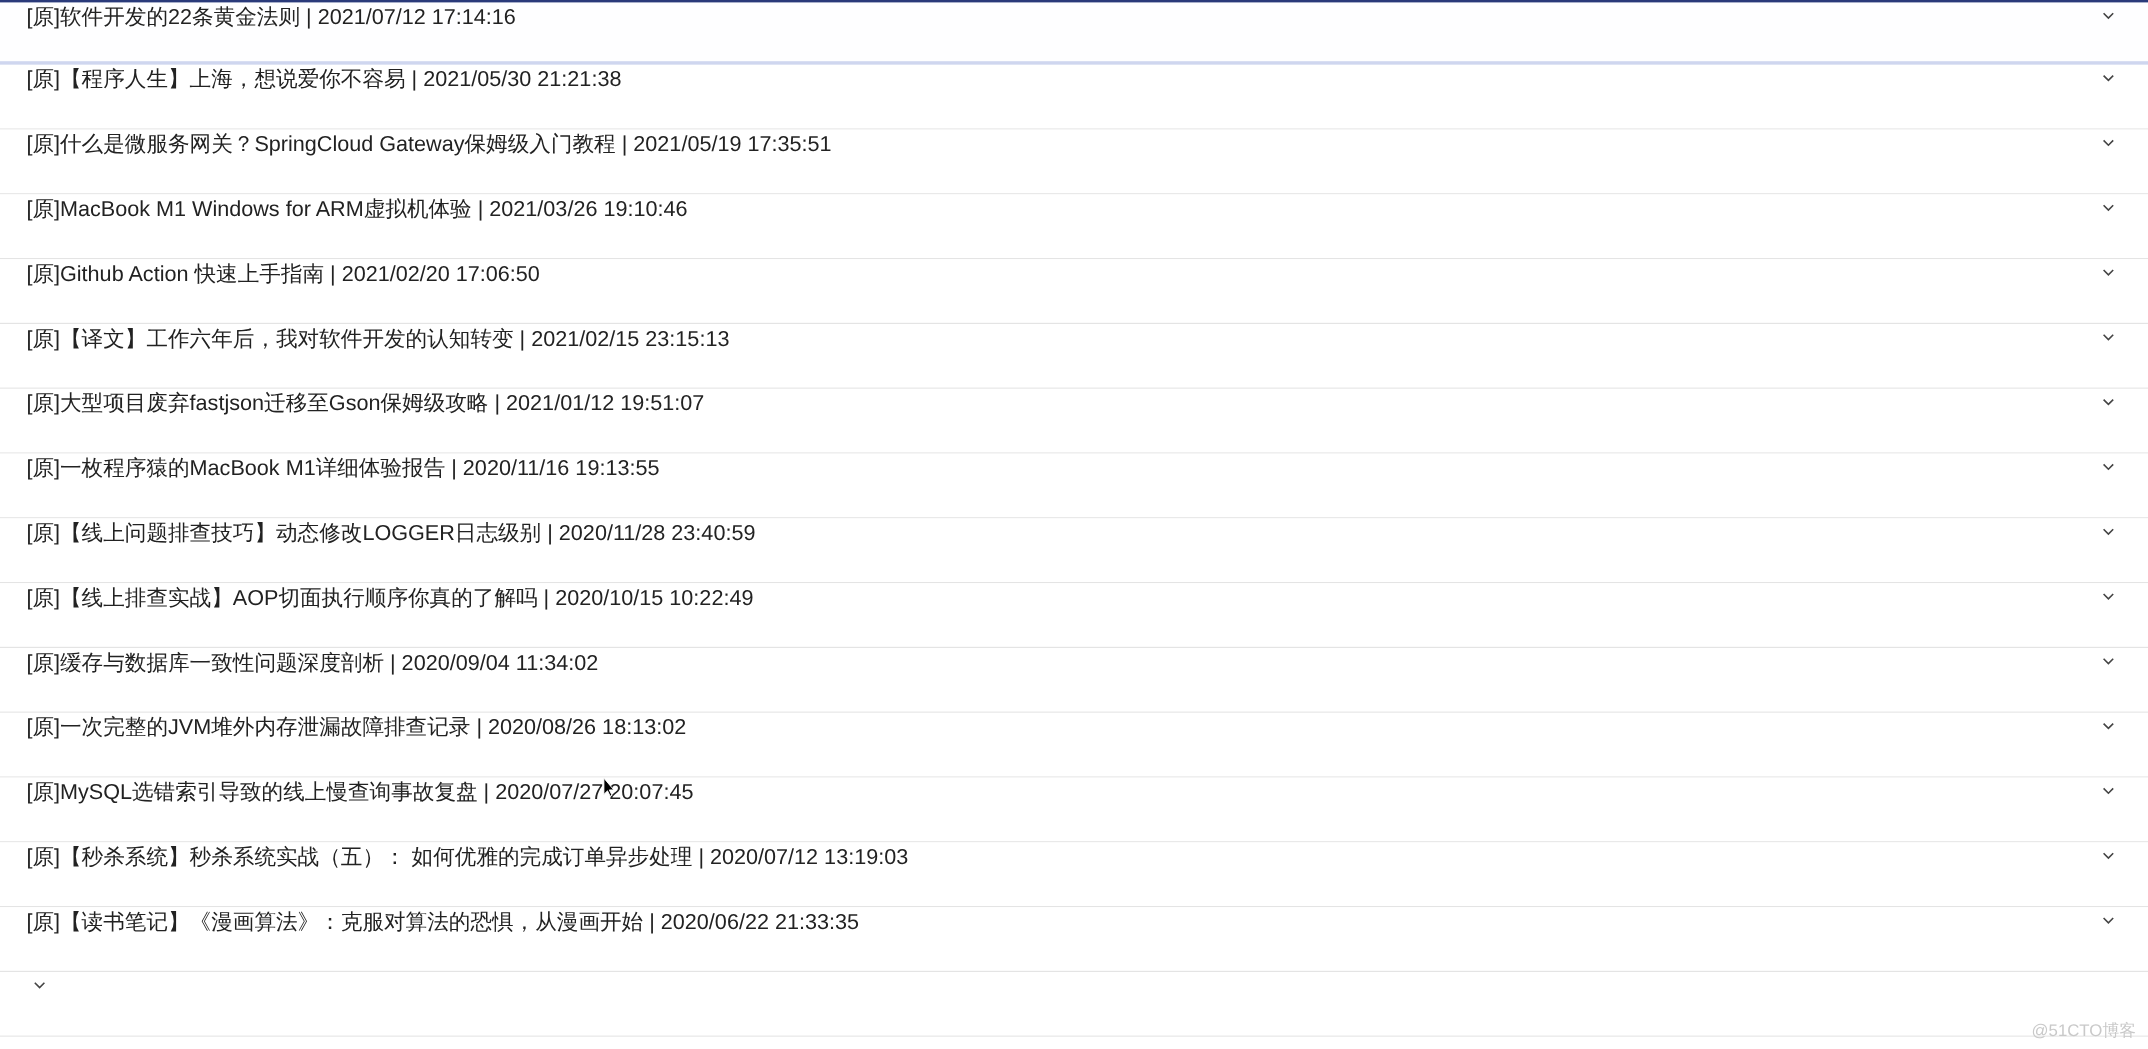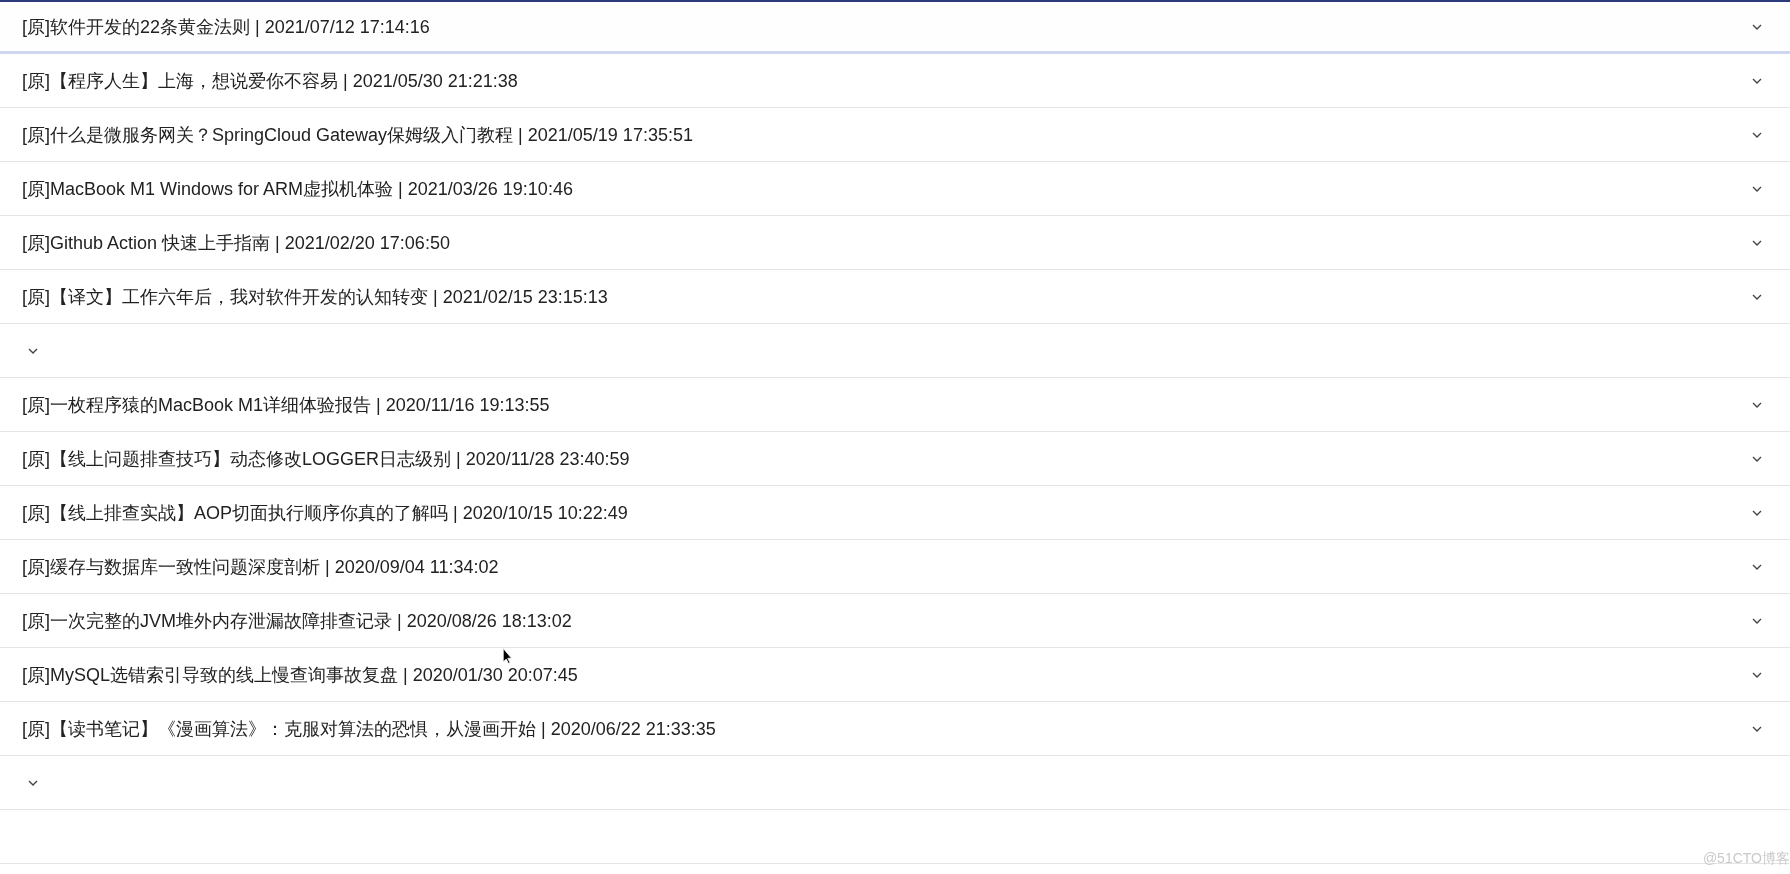--- a/index.html
+++ b/index.html
@@ -7,21 +7,20 @@
     width: 1790px;
     font-family: -apple-system, BlinkMacSystemFont, "Segoe UI", "PingFang SC", "Microsoft YaHei", sans-serif;
     background: #ffffff;
     color: #1a1a1a;
   }
   .list {
     width: 100%;
   }
   .row {
     display: flex;
-    align-items: center;
     justify-content: space-between;
     padding: 0 22px;
     height: 54px;
     border-bottom: 1px solid #e4e4e4;
     cursor: pointer;
     font-size: 18px;
     color: #222;
     background: #fff;
   }
   .row.selected {
@@ -58,21 +57,21 @@
     width: 18px;
     height: 18px;
     pointer-events: none;
   }
   .cursor svg {
     width: 18px;
     height: 18px;
   }
   .watermark {
     position: fixed;
-    right: 0;
+    right: 10px;
     bottom: 6px;
     font-size: 14px;
     color: #c9c9c9;
     user-select: none;
   }
 </style>
 </head>
 <body>
 
 <div class="list" id="list-root">
@@ -118,20 +117,21 @@
     </div>
     <div class="row">
       <span class="row-title">[原]【译文】工作六年后，我对软件开发的认知转变 | 2021/02/15 23:15:13</span>
       <span class="chevron">
         <svg viewBox="0 0 24 24">
           <polyline points="6 9 12 15 18 9"></polyline>
         </svg>
       </span>
     </div>
     <div class="row">
+      <span class="row-title">[原]大型项目废弃fastjson迁移至Gson保姆级攻略 | 2021/01/12 19:51:07</span>
       <span class="chevron">
         <svg viewBox="0 0 24 24">
           <polyline points="6 9 12 15 18 9"></polyline>
         </svg>
       </span>
     </div>
     <div class="row">
       <span class="row-title">[原]一枚程序猿的MacBook M1详细体验报告 | 2020/11/16 19:13:55</span>
       <span class="chevron">
         <svg viewBox="0 0 24 24">
@@ -165,21 +165,29 @@
     </div>
     <div class="row">
       <span class="row-title">[原]一次完整的JVM堆外内存泄漏故障排查记录 | 2020/08/26 18:13:02</span>
       <span class="chevron">
         <svg viewBox="0 0 24 24">
           <polyline points="6 9 12 15 18 9"></polyline>
         </svg>
       </span>
     </div>
     <div class="row">
-      <span class="row-title">[原]MySQL选错索引导致的线上慢查询事故复盘 | 2020/01/30 20:07:45</span>
+      <span class="row-title">[原]MySQL选错索引导致的线上慢查询事故复盘 | 2020/07/27 20:07:45</span>
+      <span class="chevron">
+        <svg viewBox="0 0 24 24">
+          <polyline points="6 9 12 15 18 9"></polyline>
+        </svg>
+      </span>
+    </div>
+    <div class="row">
+      <span class="row-title">[原]【秒杀系统】秒杀系统实战（五）： 如何优雅的完成订单异步处理 | 2020/07/12 13:19:03</span>
       <span class="chevron">
         <svg viewBox="0 0 24 24">
           <polyline points="6 9 12 15 18 9"></polyline>
         </svg>
       </span>
     </div>
     <div class="row">
       <span class="row-title">[原]【读书笔记】《漫画算法》：克服对算法的恐惧，从漫画开始 | 2020/06/22 21:33:35</span>
       <span class="chevron">
         <svg viewBox="0 0 24 24">

